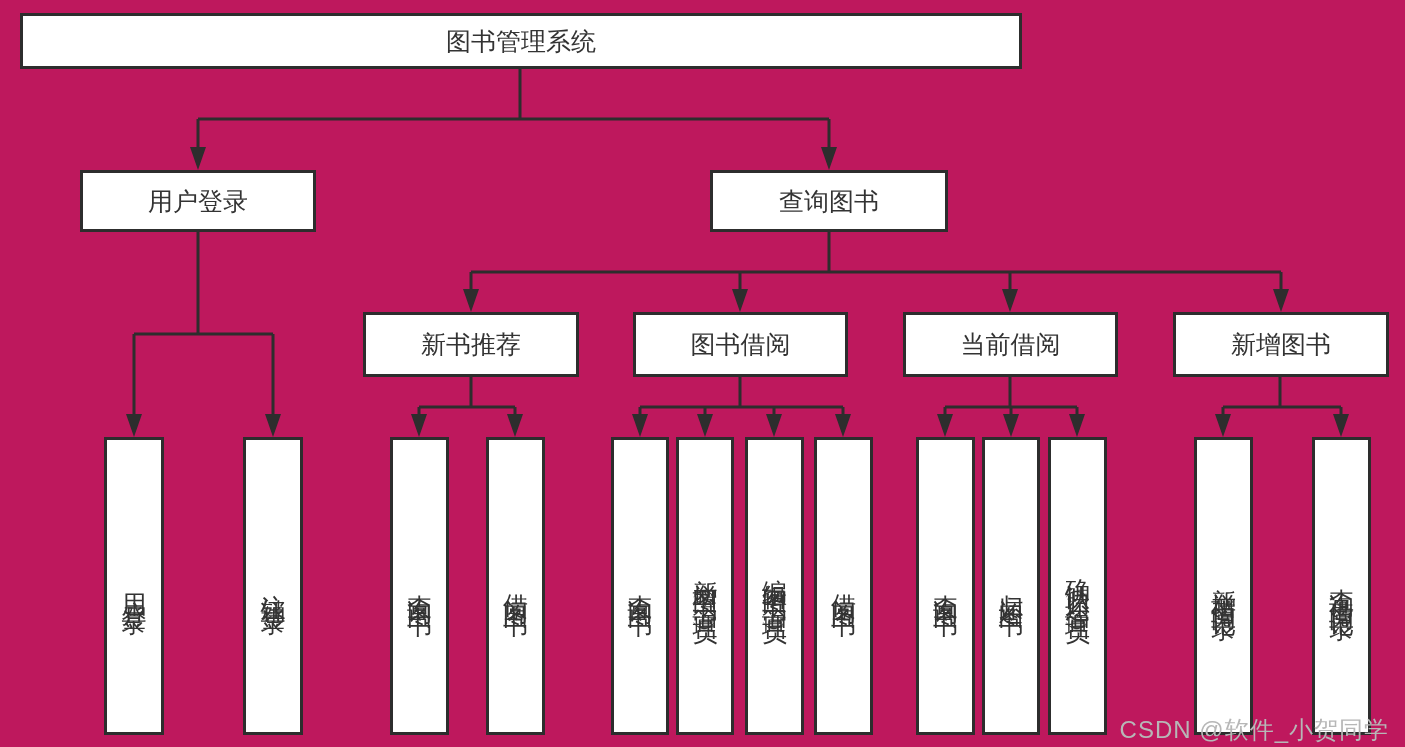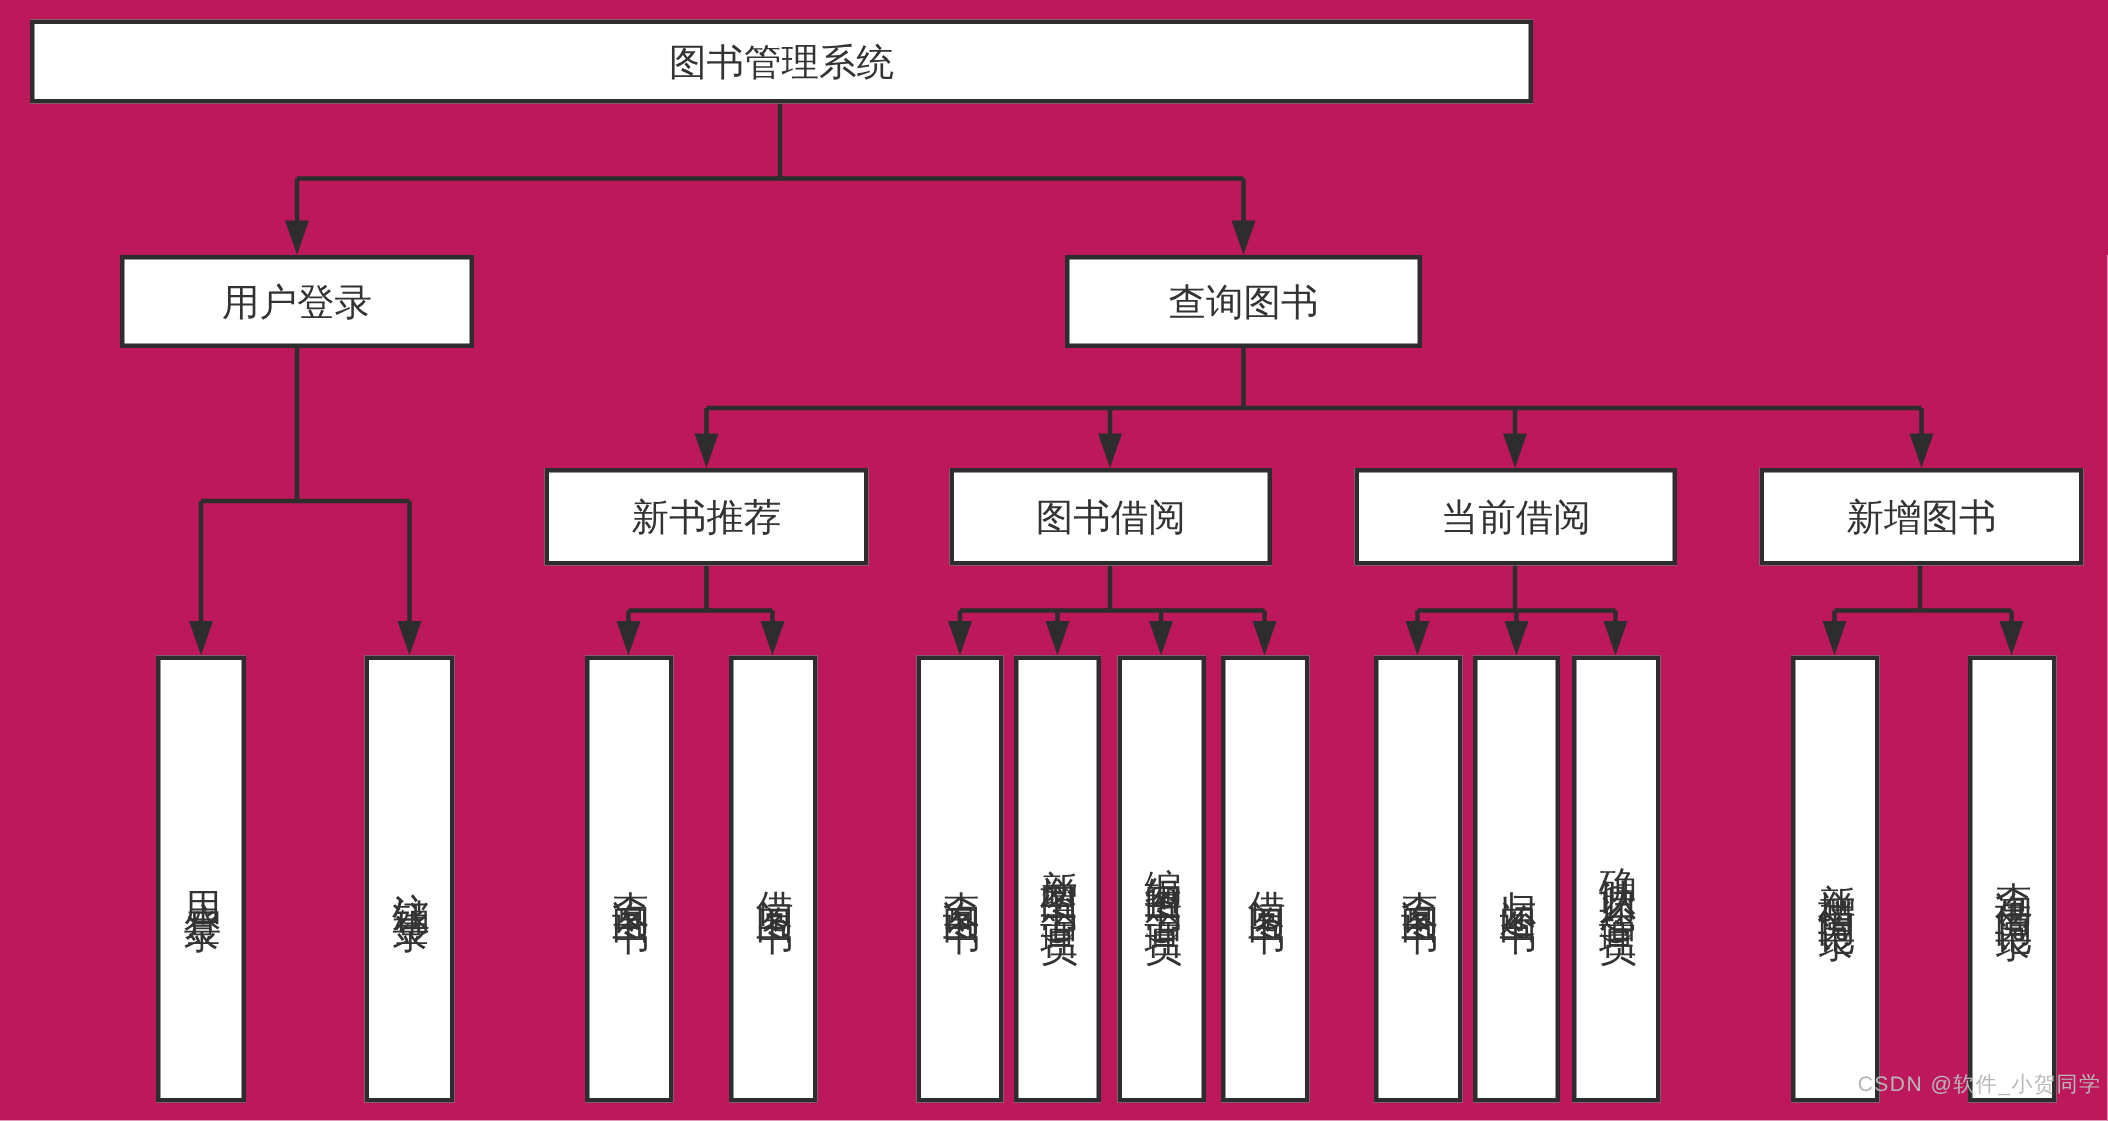--- a/index.html
+++ b/index.html
@@ -28,23 +28,23 @@
     text-align:center;
   }
   .v{
     writing-mode:vertical-rl;
     text-orientation:mixed;
     letter-spacing:6px;
     line-height:1;
   }
   #watermark{
     position:absolute;
-    right:4px;
+    right:16px;
     top:714px;
-    font-size:14px;
+    font-size:24px;
     color:#b7b7b7;
     z-index:5;
     white-space:nowrap;
     letter-spacing:1px;
   }
 </style>
 </head>
 <body>
 
 <div id="canvas">

